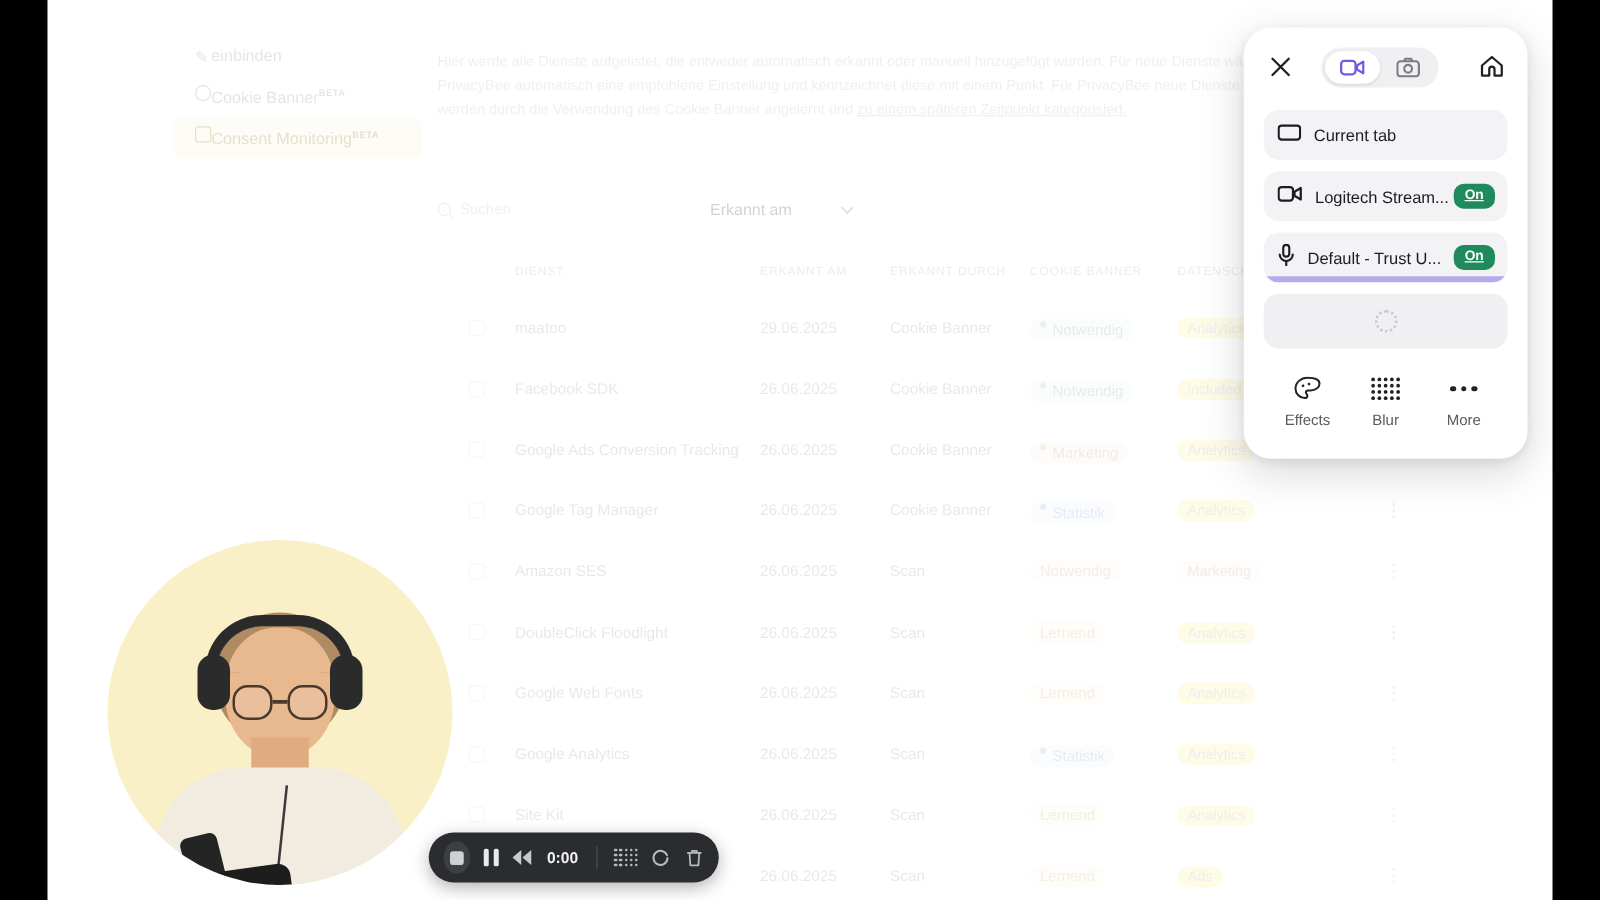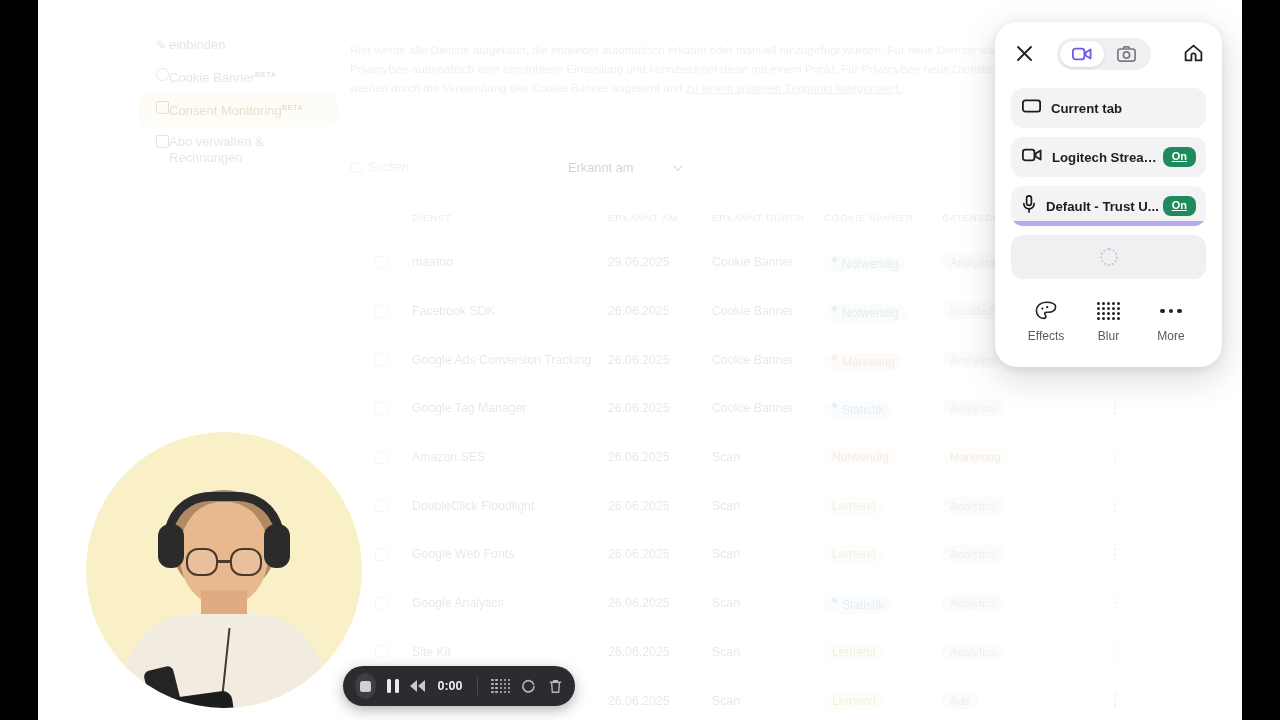--- a/index.html
+++ b/index.html
@@ -148,21 +148,21 @@
   .pill.green  { background: #e3f4e8; color: #2f7a4d; }
   .pill.green  .dot { background: #3fa56c; }
   .pill.blue   { background: #e2eefb; color: #2f6ca8; }
   .pill.blue   .dot { background: #3f86c9; }
   .pill.orange { background: #fbeede; color: #a86a2a; }
   .pill.orange .dot { background: #d08b3a; }
   .pill.yellow { background: #fdf6d9; color: #9b8420; }
   .pill.plain-o{ background: #fdf2e4; color: #a8742f; }
   .tag-sm { font-size: 11.6px; color: #5b6f86; background: #eef3f9; padding: 2px 8px; border-radius: 11px; }
   .tag-sm.orange { color: #8f6a3a; background: #faf1e4; }
-  .tag-sm.plain  { color: #6f7f92; background: #e5e5e5; }
+  .tag-sm.plain  { color: #6f7f92; background: #fde047; }
 
   
   .rec-panel {
     position: absolute; left: 957px; top: 22px;
     width: 227px; height: 345px;
     background: #ffffff;
     border-radius: 22px;
     box-shadow: 0 10px 34px rgba(20,20,40,.17), 0 2px 8px rgba(20,20,40,.08);
     padding: 0 16px;
   }
@@ -189,21 +189,21 @@
   .home-btn { position: absolute; right: 0; top: 18px; }
 
   .src-group { margin-top: 4px; }
   .src-row {
     height: 40px; margin-bottom: 9px;
     background: #f3f3f5; border-radius: 12px;
     display: flex; align-items: center; padding: 0 10px 0 11px;
     position: relative; overflow: hidden;
   }
   .src-row .lbl {
-    margin-left: 10px; font-size: 13.2px; font-weight: bold; color: #1d1d20;
+    margin-left: 10px; font-size: 13.2px; font-weight: normal; color: #1d1d20;
     white-space: nowrap; overflow: hidden; text-overflow: ellipsis; flex: 1;
   }
   .on-badge {
     background: #1f8a5b; color: #fff; font-size: 11px; font-weight: bold;
     padding: 3px 9px; border-radius: 8px; line-height: 1.2; text-decoration: underline;
   }
   .src-row .meter {
     position: absolute; left: 0; bottom: 0; height: 5px; width: 100%;
     background: #b3adee;
   }
@@ -295,24 +295,20 @@
           <span>einbinden</span>
         </div>
         <div class="side-item">
           <span class="side-ico"></span>
           <span><span>Cookie Banner</span><span class="badge-beta">BETA</span></span>
         </div>
         <div class="side-item highlight">
           <span class="side-ico sq"></span>
           <span><span>Consent Monitoring</span><span class="badge-beta">BETA</span></span>
         </div>
-        <div class="side-item">
-          <span class="side-ico sq"></span>
-          <span>Abo verwalten &amp; Rechnungen</span>
-        </div>
       </div>
 
       <div class="main">
         <div class="page-desc">
           <span>Hier werde alle Dienste aufgelistet, die entweder automatisch erkannt oder manuell hinzugefügt wurden. Für neue Dienste wählt PrivacyBee automatisch eine empfohlene Einstellung und kennzeichnet diese mit einem Punkt. Für PrivacyBee neue Dienste werden durch die Verwendung des Cookie Banner angelernt und </span><span class="lnk">zu einem späteren Zeitpunkt kategorisiert.</span>
         </div>
       </div>
 
       <div class="toolbar">
         <div class="search-box">

